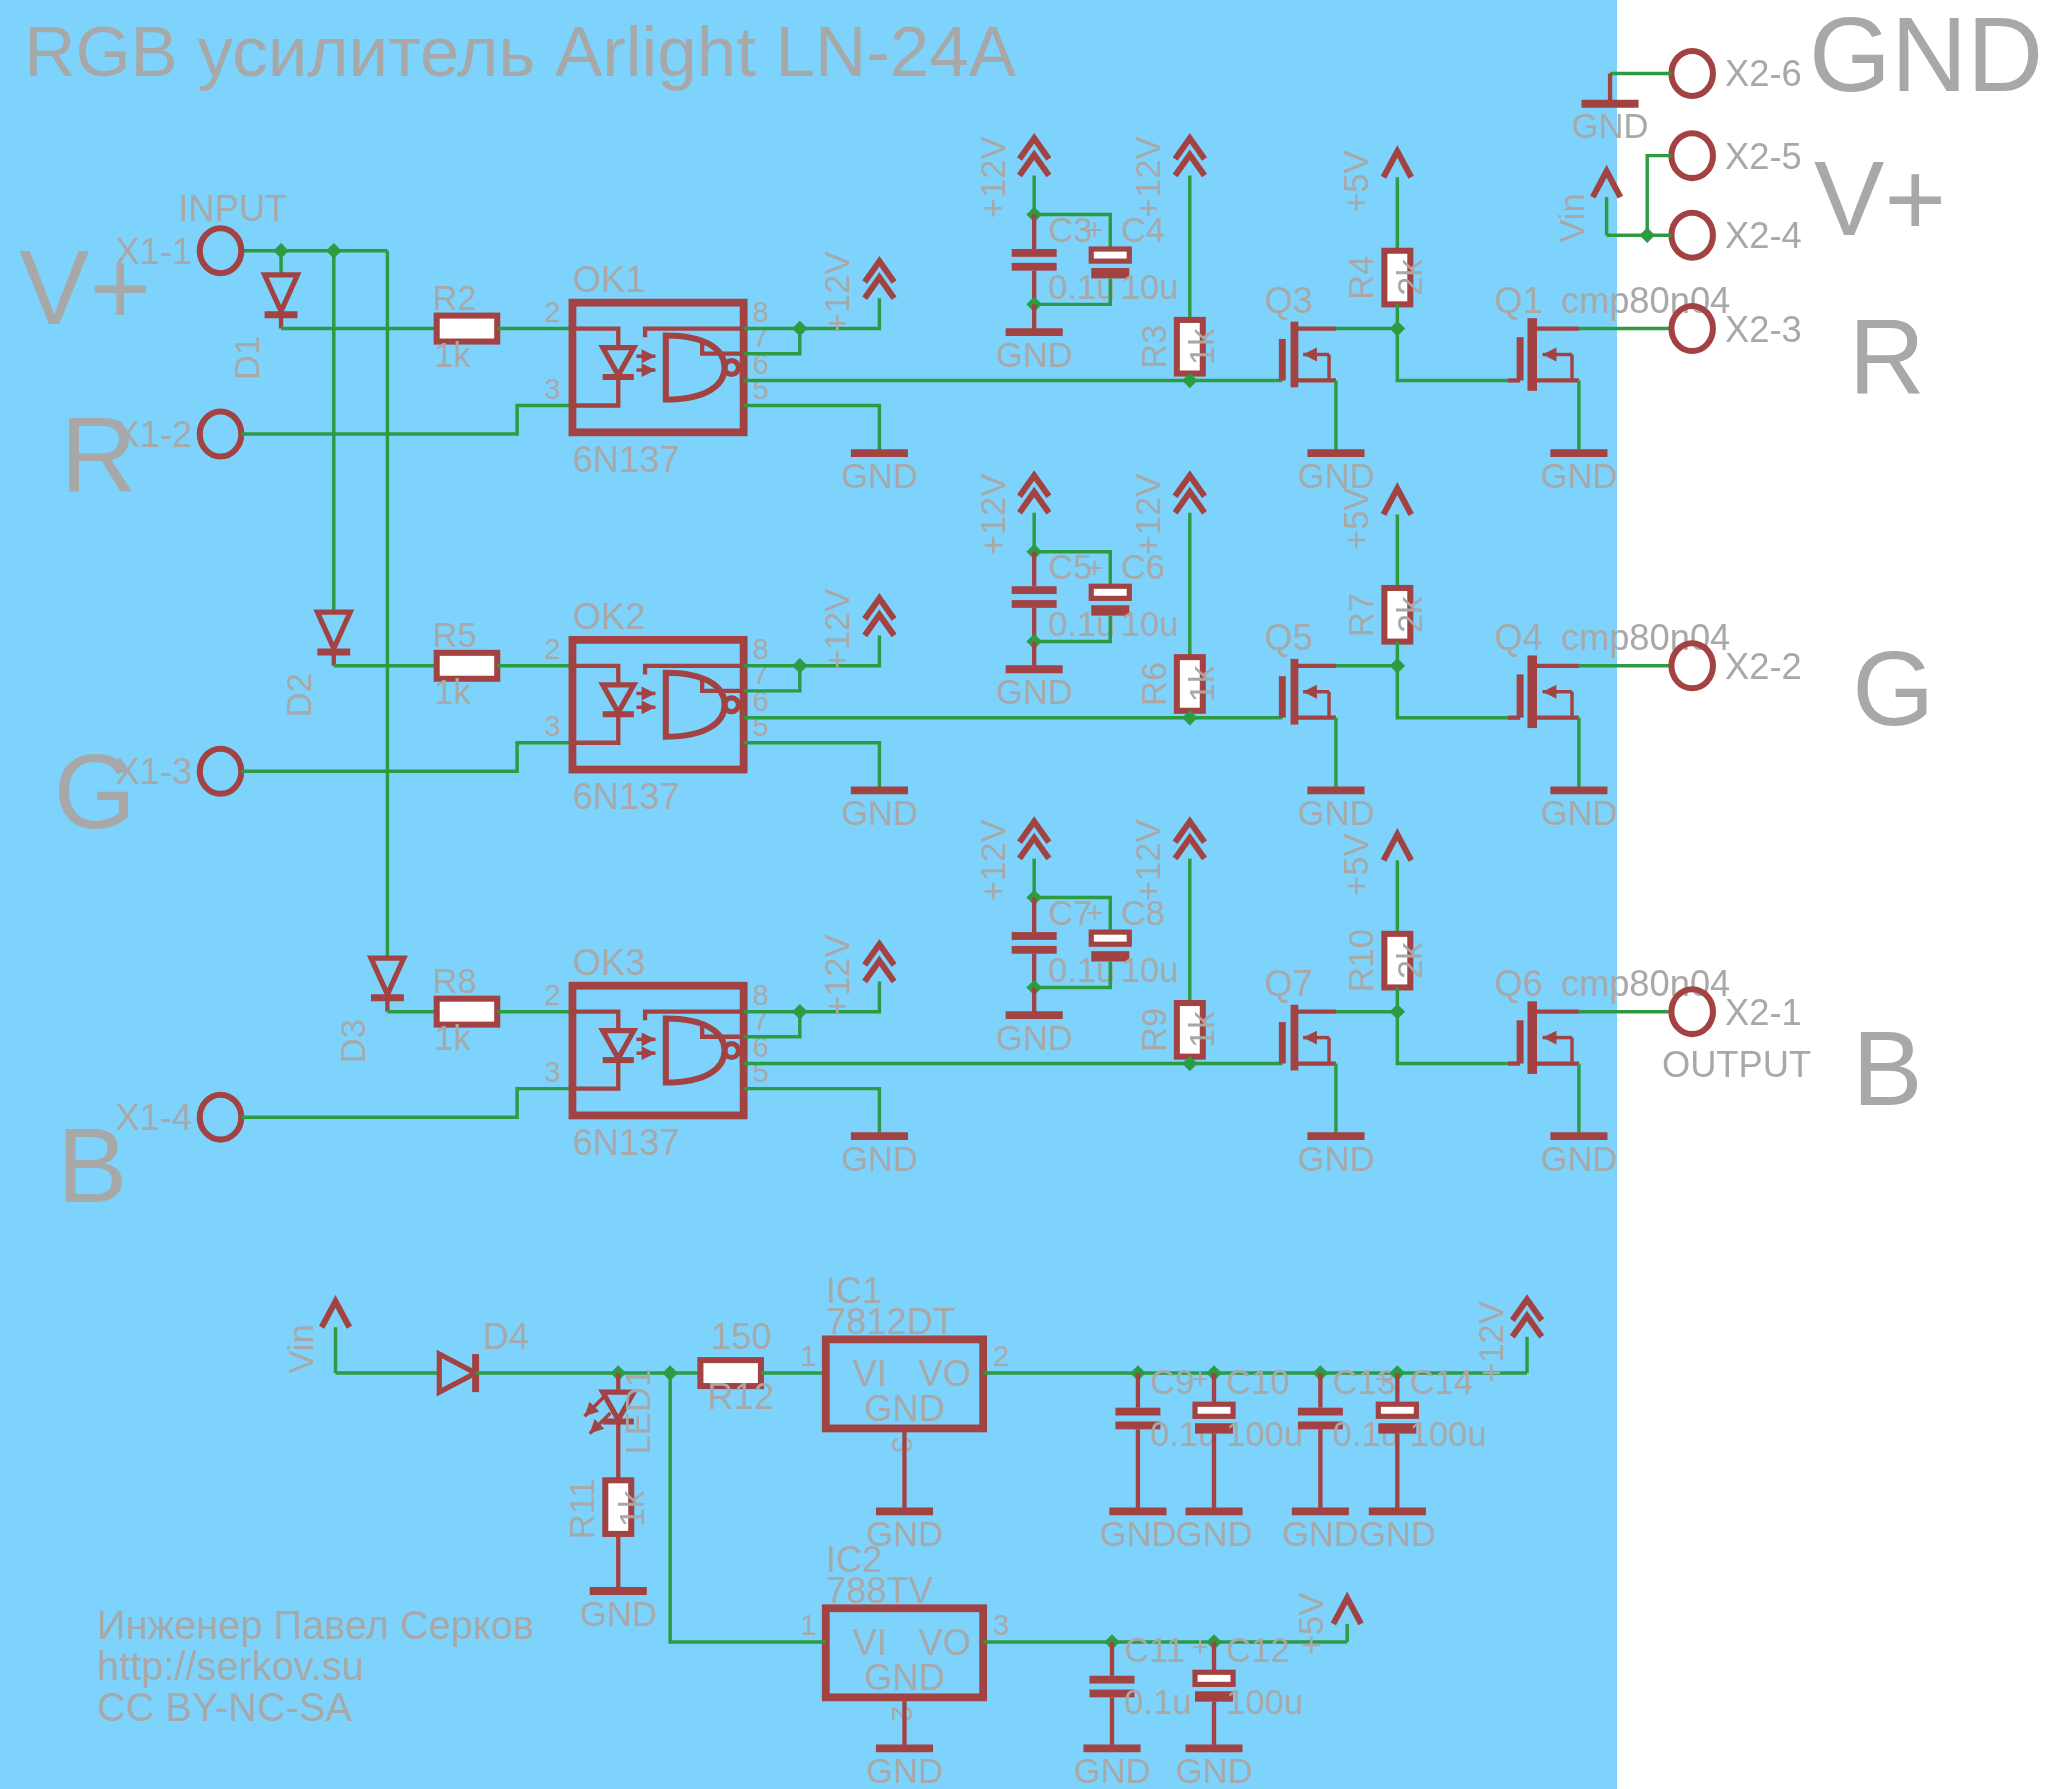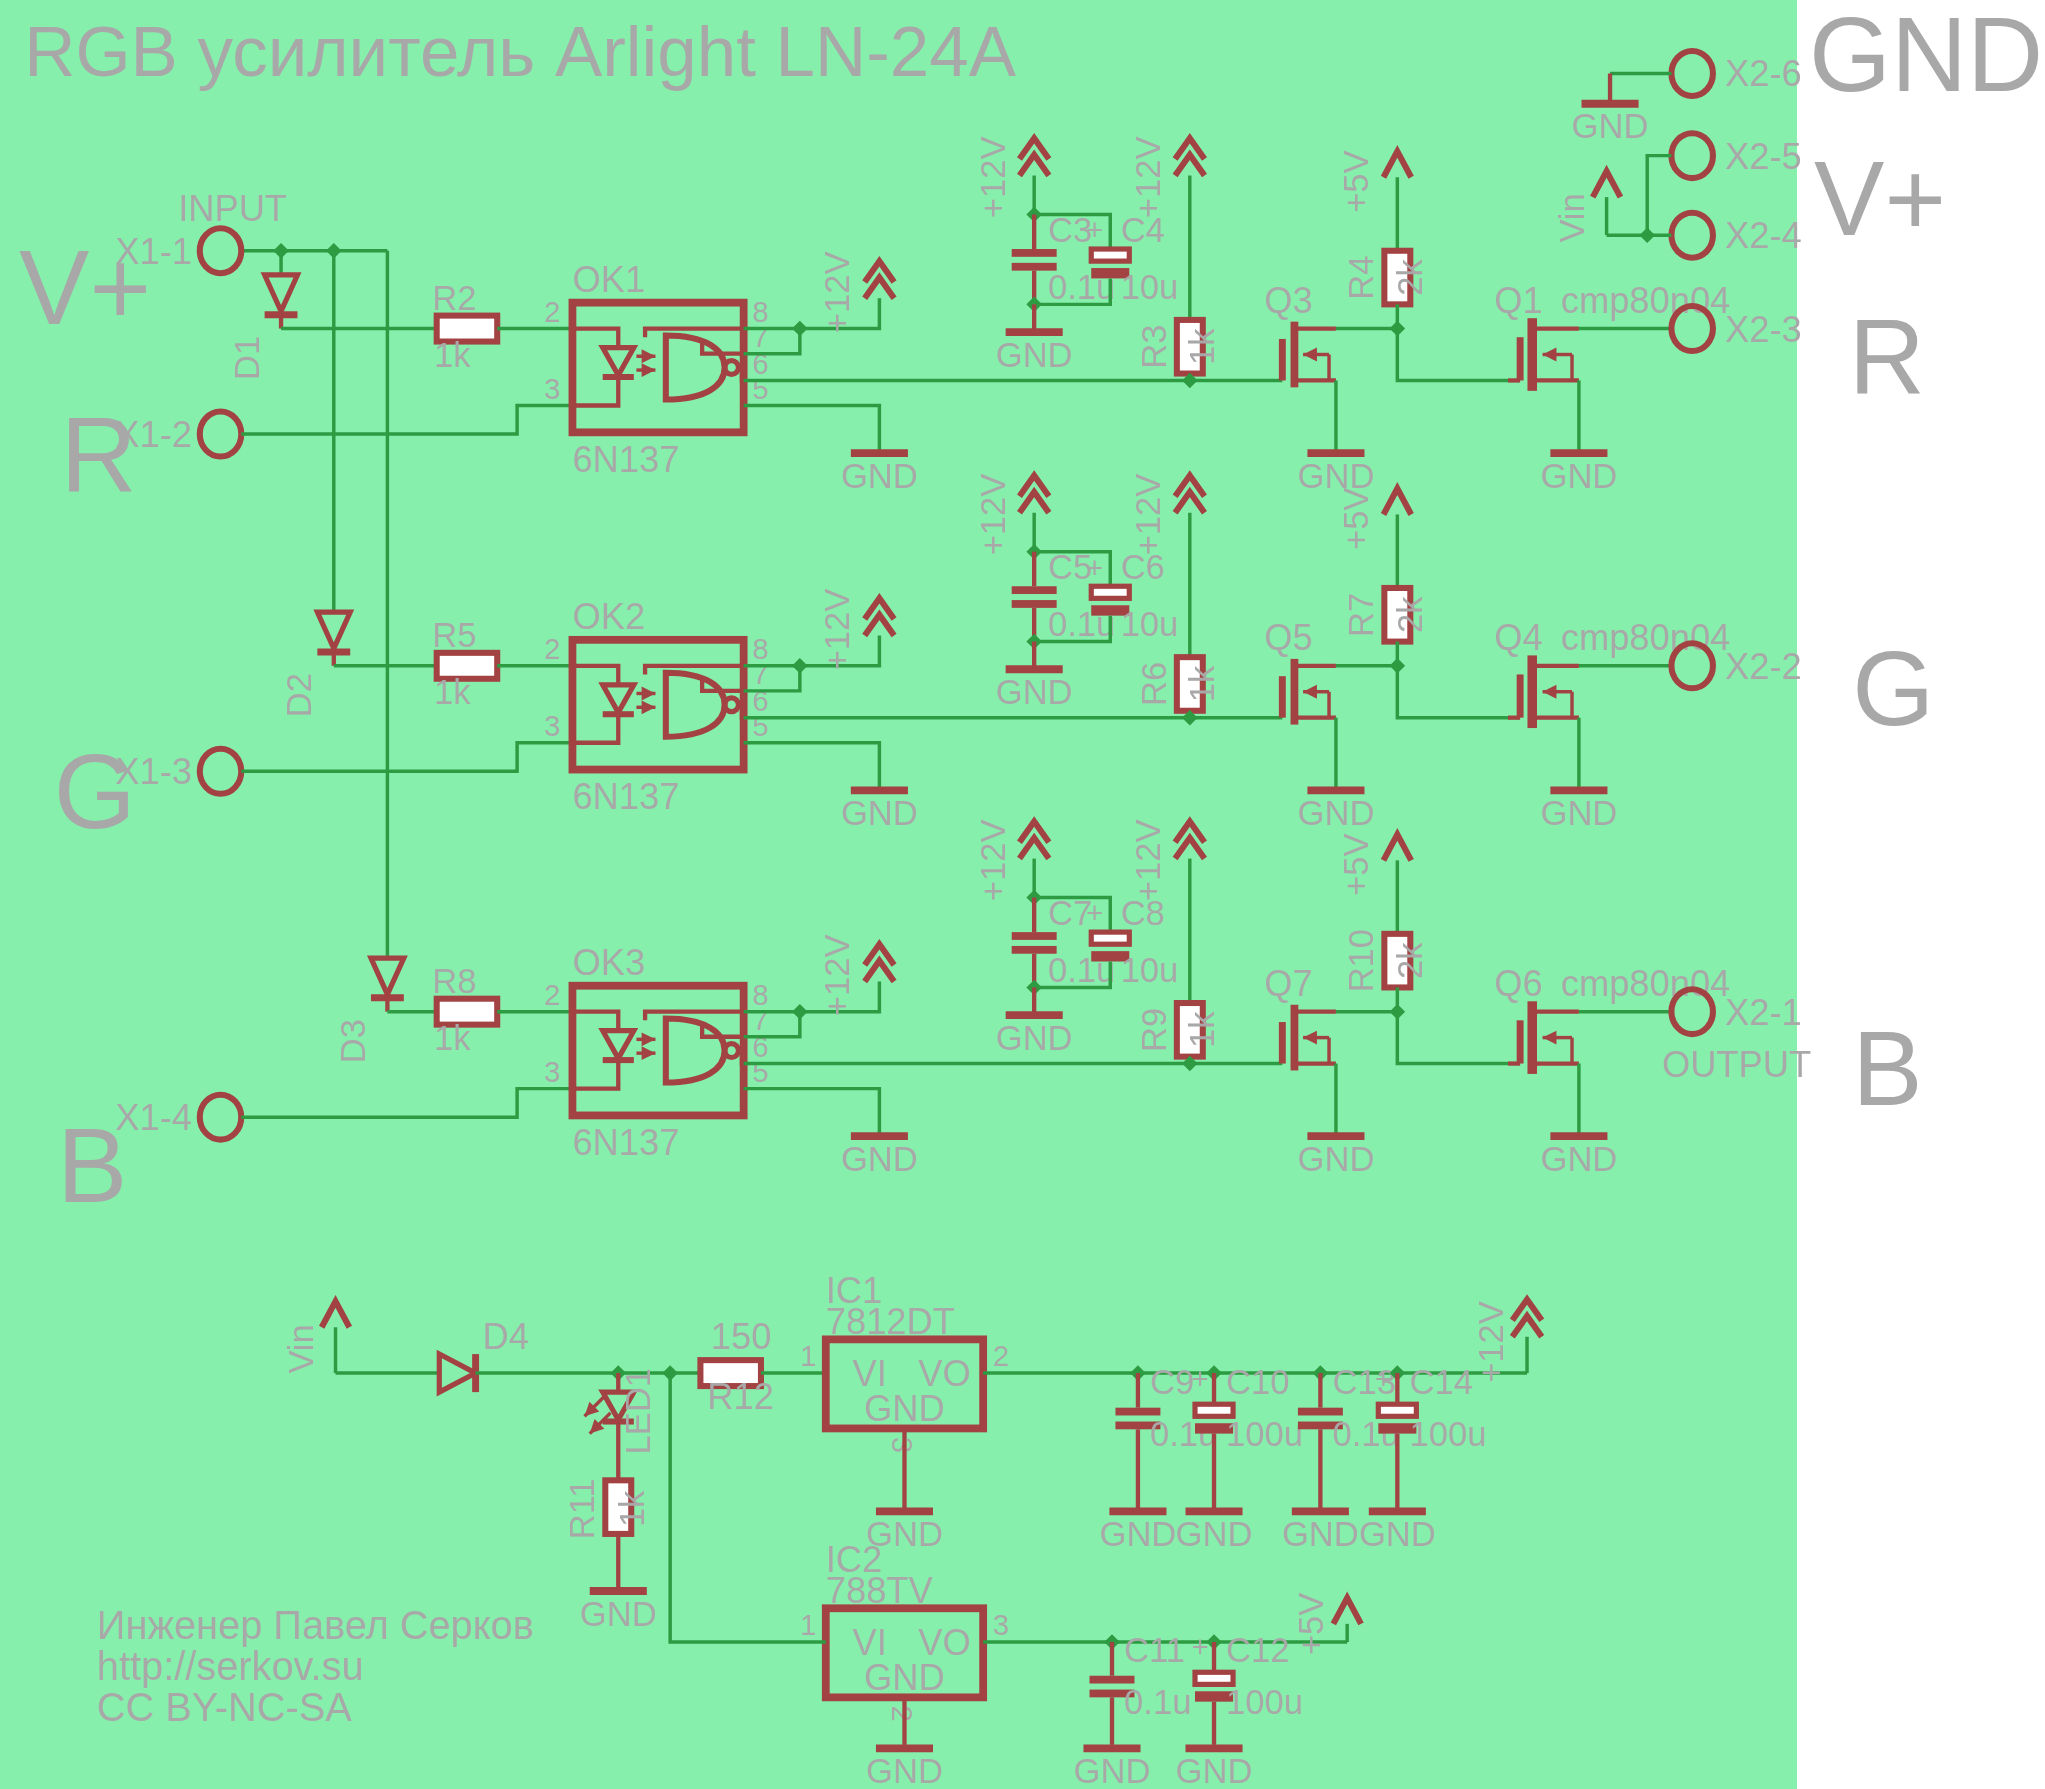--- a/index.html
+++ b/index.html
@@ -1,16 +1,16 @@
 <!DOCTYPE html>
 <html style="font-size:14px"><head>
 <meta charset="utf-8">
 <style>
   html,body{margin:0;padding:0;background:#ffffff;}
-  #stage{width:1797px;height:1789px;position:relative;background:#86efac;text-align:right;}
+  #stage{width:1617px;height:1789px;position:relative;background:#7dd3fc;text-align:right;}
   svg{display:block;}
   text{font-family:"Liberation Sans","DejaVu Sans",sans-serif;fill:#a8a8a8;}
   .t-title{font-size:82px;}
   .big{font-size:122px;}
   .lbl{font-size:42px;}
   .cred{font-size:46px;}
 </style>
 </head>
 <body>
 

